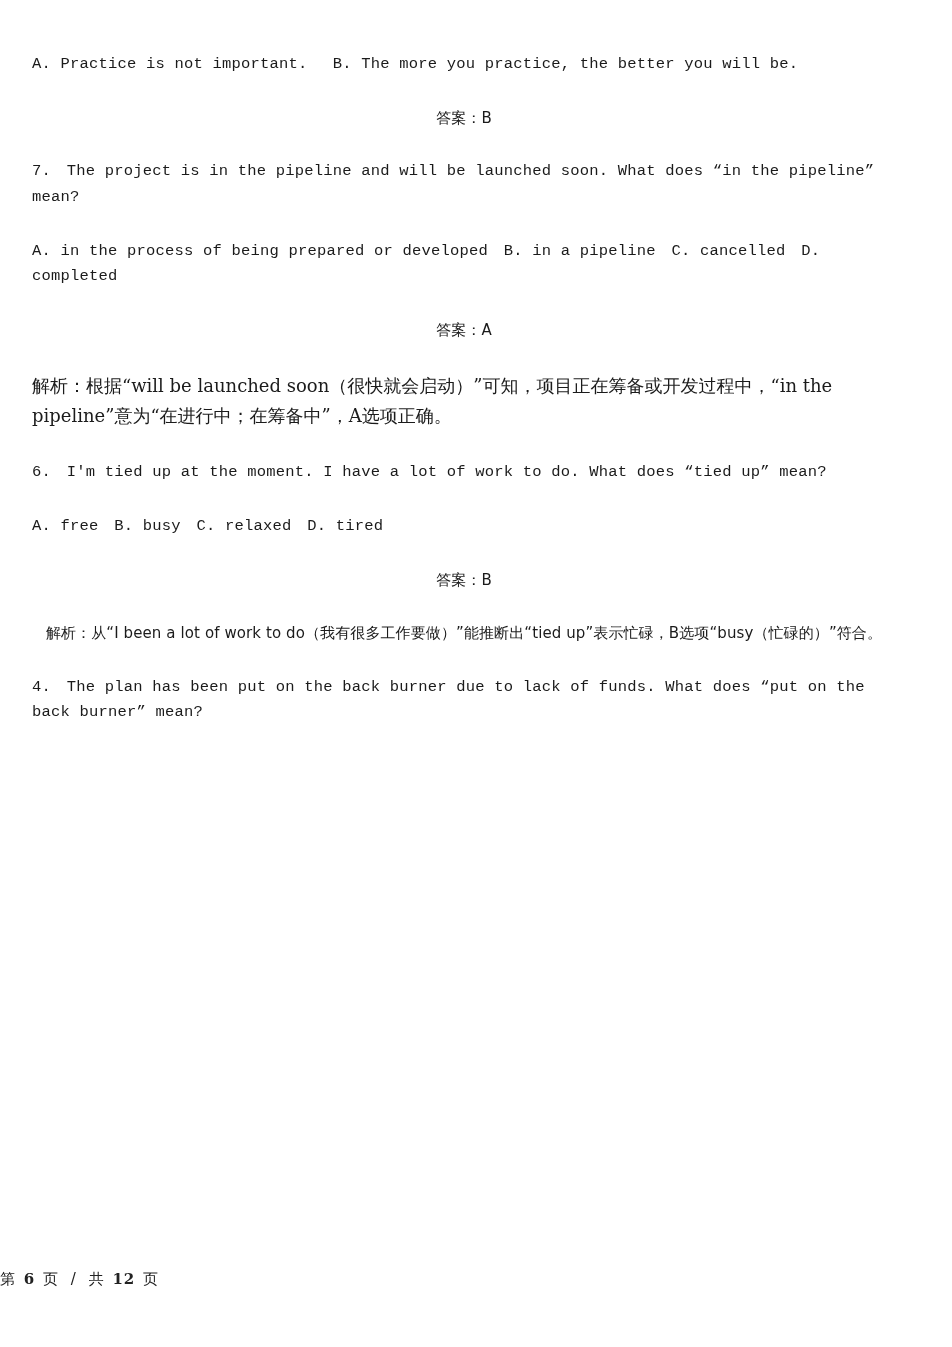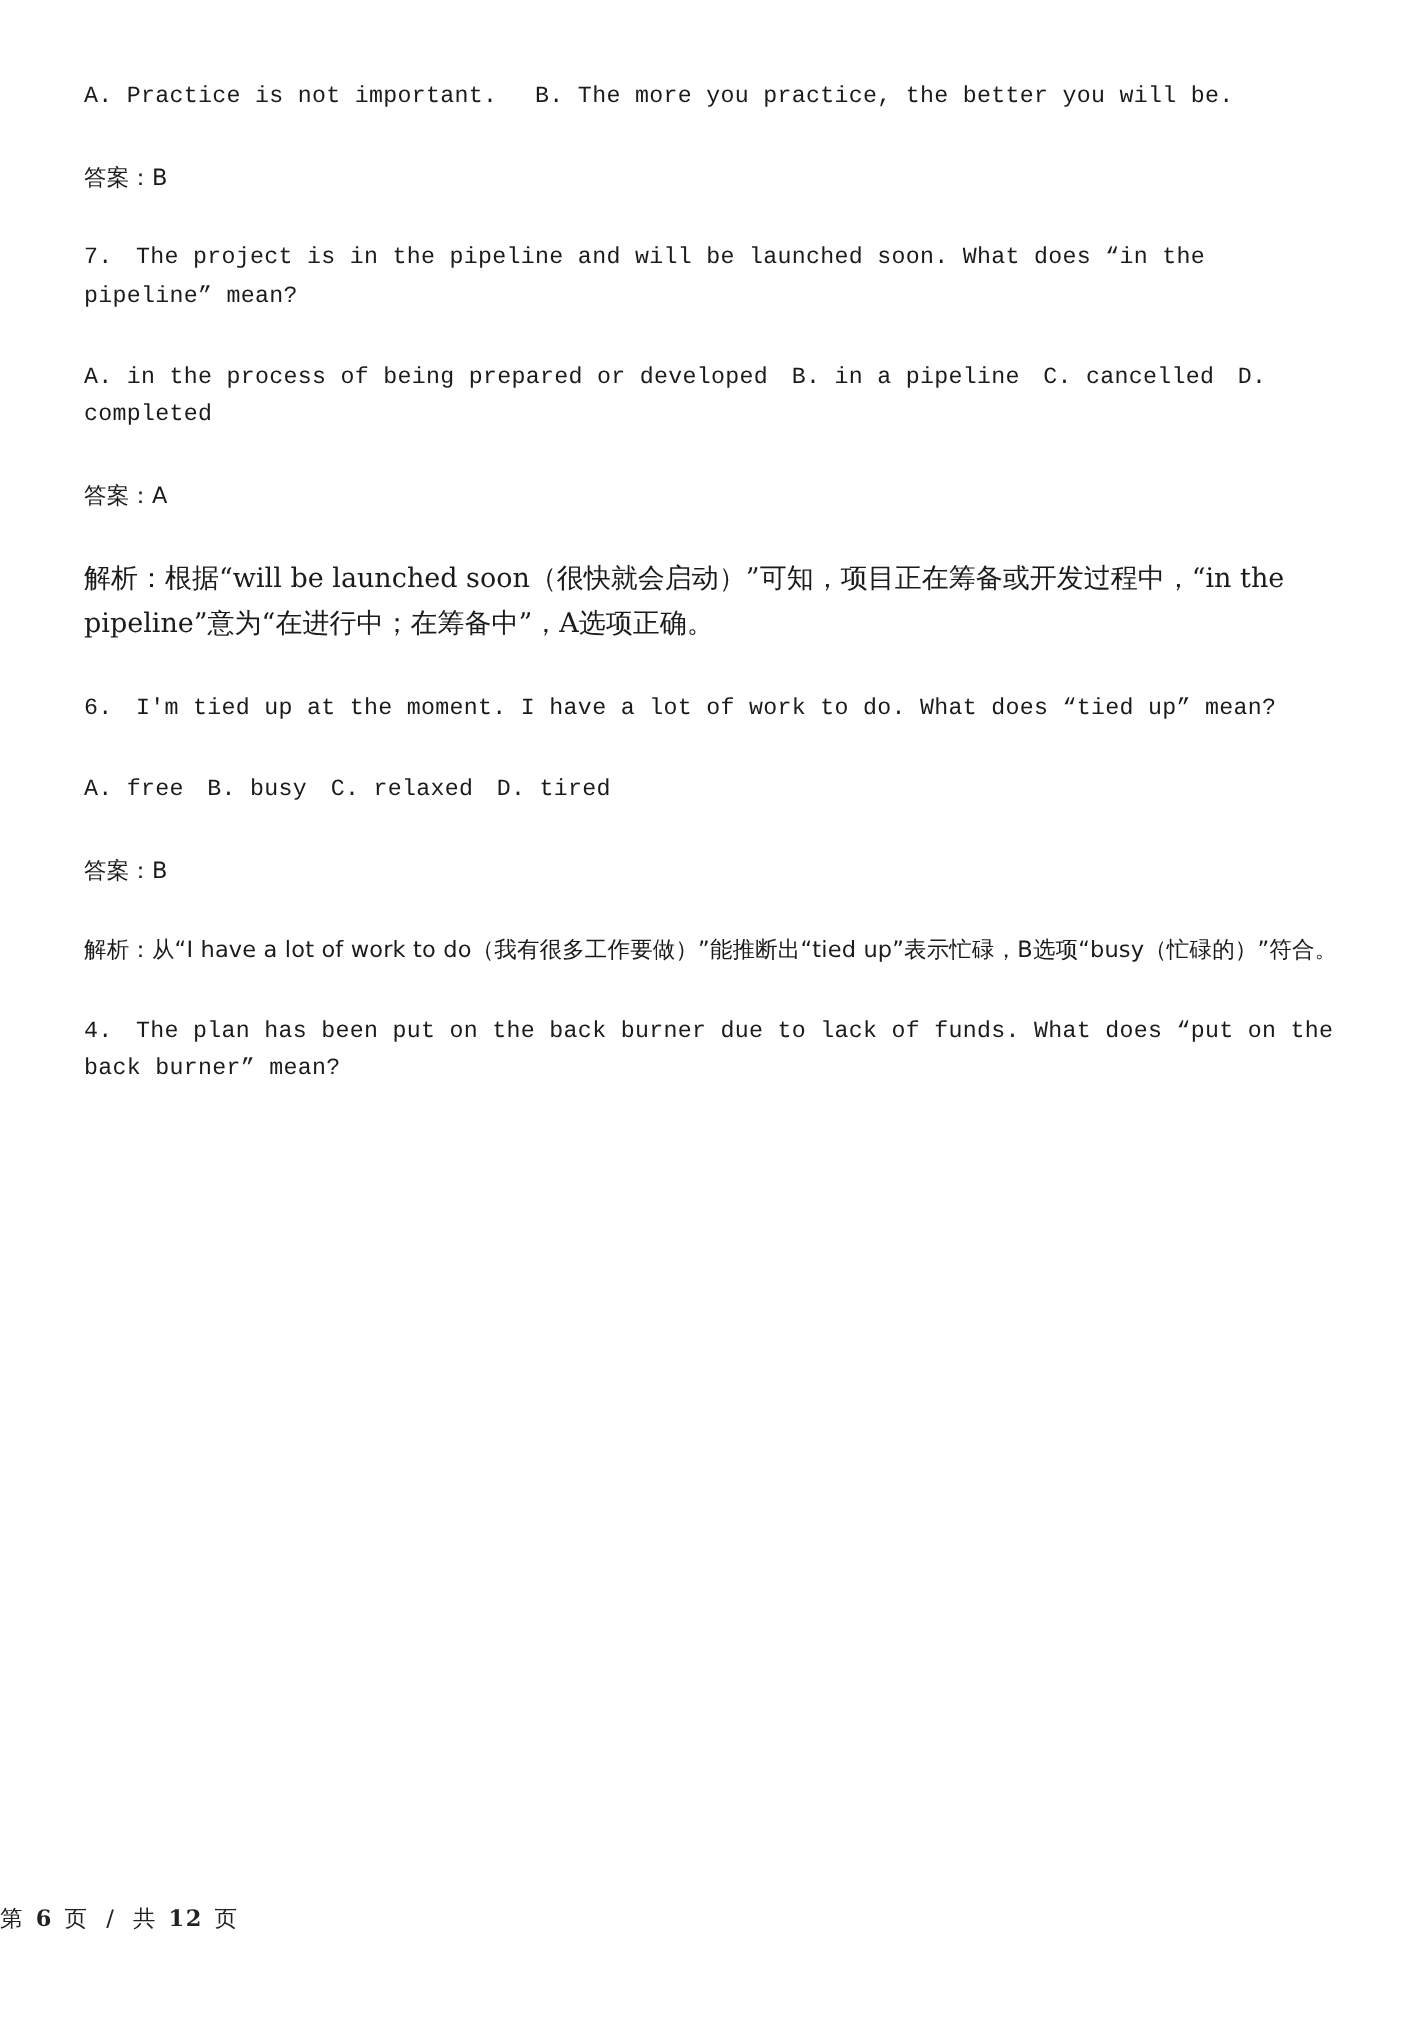--- a/index.html
+++ b/index.html
@@ -11,35 +11,36 @@
     min-height: 1347px;
     background: #ffffff;
     font-family: "Liberation Serif", serif;
     color: #1a1a1a;
   }
   .page {
     position: relative;
     width: 952px;
     min-height: 1347px;
     box-sizing: border-box;
-    padding: 52px 56px 0 56px;
+    padding: 52px 56px 0 32px;
   }
   .block {
     font-family: "Liberation Mono", monospace;
     font-size: 15.5px;
     line-height: 1.62;
     letter-spacing: 0.2px;
     margin: 0 0 29px 0;
     color: #1b1b1b;
     word-wrap: break-word;
   }
   .block.cjk {
     font-family: "DejaVu Sans", sans-serif;
     font-size: 15px;
     letter-spacing: 0.1px;
+    text-align: center;
   }
   .block.mixed {
     font-family: "DejaVu Serif", serif;
     font-size: 18px;
     line-height: 1.66;
     letter-spacing: 0;
   }
   .footer {
     position: absolute;
     left: 0;
@@ -68,21 +69,21 @@
   <div>
     <p class="block mono">A. Practice is not important.　 B. The more you practice, the better you will be.</p>
     <p class="block cjk">答案：B</p>
     <p class="block mono">7.　The project is in the pipeline and will be launched soon. What does “in the pipeline” mean?</p>
     <p class="block mono">A. in the process of being prepared or developed　B. in a pipeline　C. cancelled　D. completed</p>
     <p class="block cjk">答案：A</p>
     <p class="block mixed">解析：根据“will be launched soon（很快就会启动）”可知，项目正在筹备或开发过程中，“in the pipeline”意为“在进行中；在筹备中”，A选项正确。</p>
     <p class="block mono">6.　I'm tied up at the moment. I have a lot of work to do. What does “tied up” mean?</p>
     <p class="block mono">A. free　B. busy　C. relaxed　D. tired</p>
     <p class="block cjk">答案：B</p>
-    <p class="block cjk">解析：从“I have a lot of work to do（我有很多工作要做）”能推断出“tied up”表示忙碌，B选项“busy（忙碌的）”符合。</p>
+    <p class="block cjk">解析：从“I been a lot of work to do（我有很多工作要做）”能推断出“tied up”表示忙碌，B选项“busy（忙碌的）”符合。</p>
     <p class="block mono">4.　The plan has been put on the back burner due to lack of funds. What does “put on the back burner” mean?</p>
   </div>
 
   <div class="footer">
     <span>第</span>
     <span class="num">6</span>
     <span>页</span>
     <span class="sep">/</span>
     <span>共</span>
     <span class="num">12</span>

